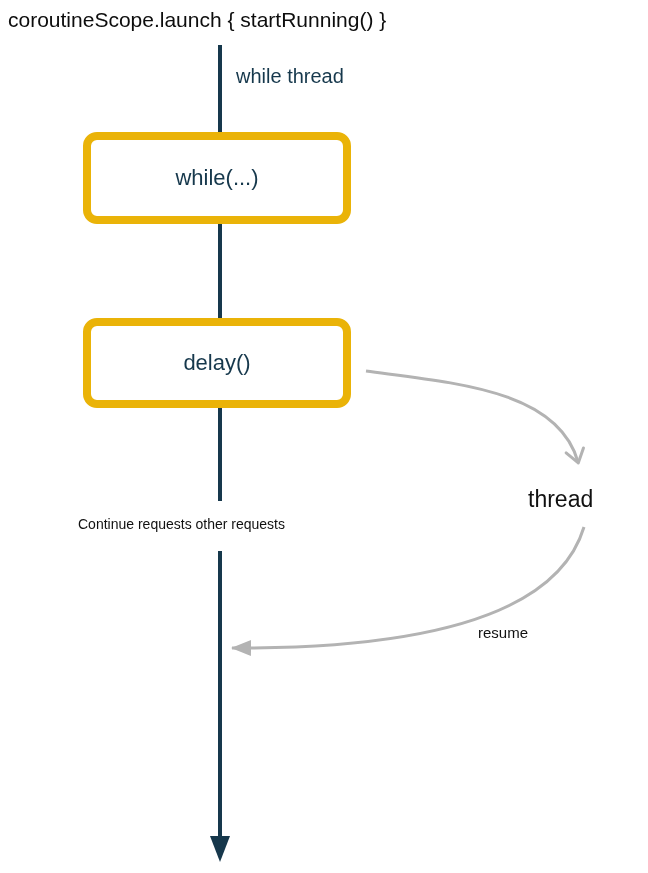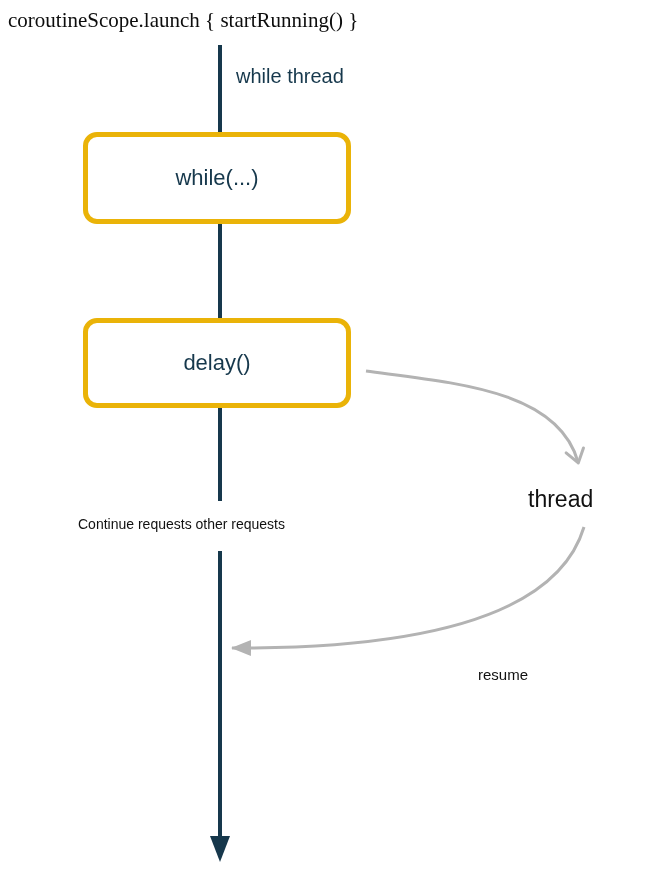--- a/index.html
+++ b/index.html
@@ -21,34 +21,33 @@
     left: 0; top: 0;
     width: 648px; height: 873px;
     z-index: 1;
   }
   .title {
     left: 8px; top: 8px;
     font-size: 21px;
     color: #0d0d0d;
     white-space: nowrap;
     z-index: 3;
-    font-family: Liberation Serif, serif;
   }
   .thread-label {
     left: 236px; top: 65px;
     font-size: 20px;
     color: #16384C;
     white-space: nowrap;
     z-index: 3;
   }
   .node {
     left: 83px;
     width: 268px;
     background: #ffffff;
-    border: 5px solid #eab308;
+    border: 8px solid #eab308;
     border-radius: 14px;
     box-sizing: border-box;
     display: flex;
     flex-direction: column;
     align-items: center;
     justify-content: center;
     z-index: 2;
   }
   .node-while  { top: 132px; height: 92px; }
   .node-delay  { top: 318px; height: 90px; }
@@ -77,21 +76,20 @@
     color: #111111;
     white-space: nowrap;
     z-index: 3;
   }
   .resume-label {
     left: 478px; top: 624px;
     font-size: 15px;
     color: #111111;
     white-space: nowrap;
     z-index: 3;
-    margin-top: 42px;
   }
 </style>
 </head>
 <body>
 
 <div class="canvas">
 
   <svg class="layer" viewBox="0 0 648 873" xmlns="http://www.w3.org/2000/svg">
     <defs>
       <marker id="openArrow" markerUnits="userSpaceOnUse" markerWidth="34" markerHeight="34" viewBox="-17 -17 34 34" refX="-1" refY="0" orient="auto">

